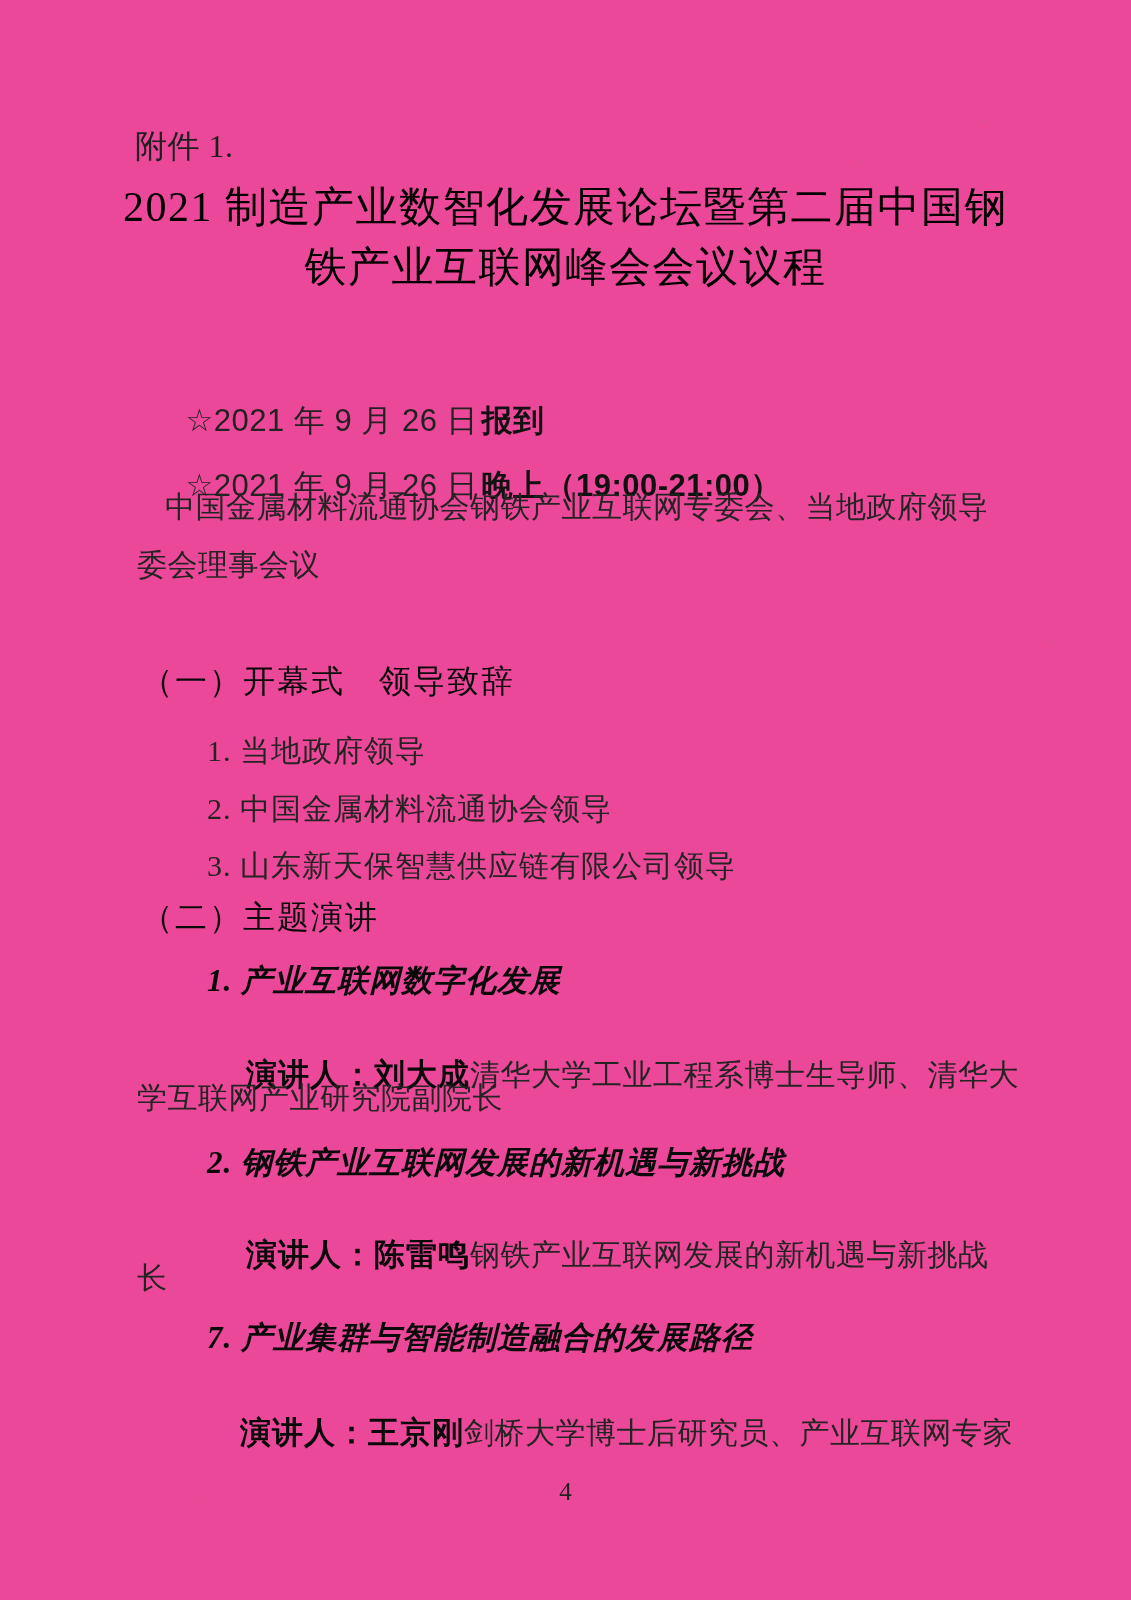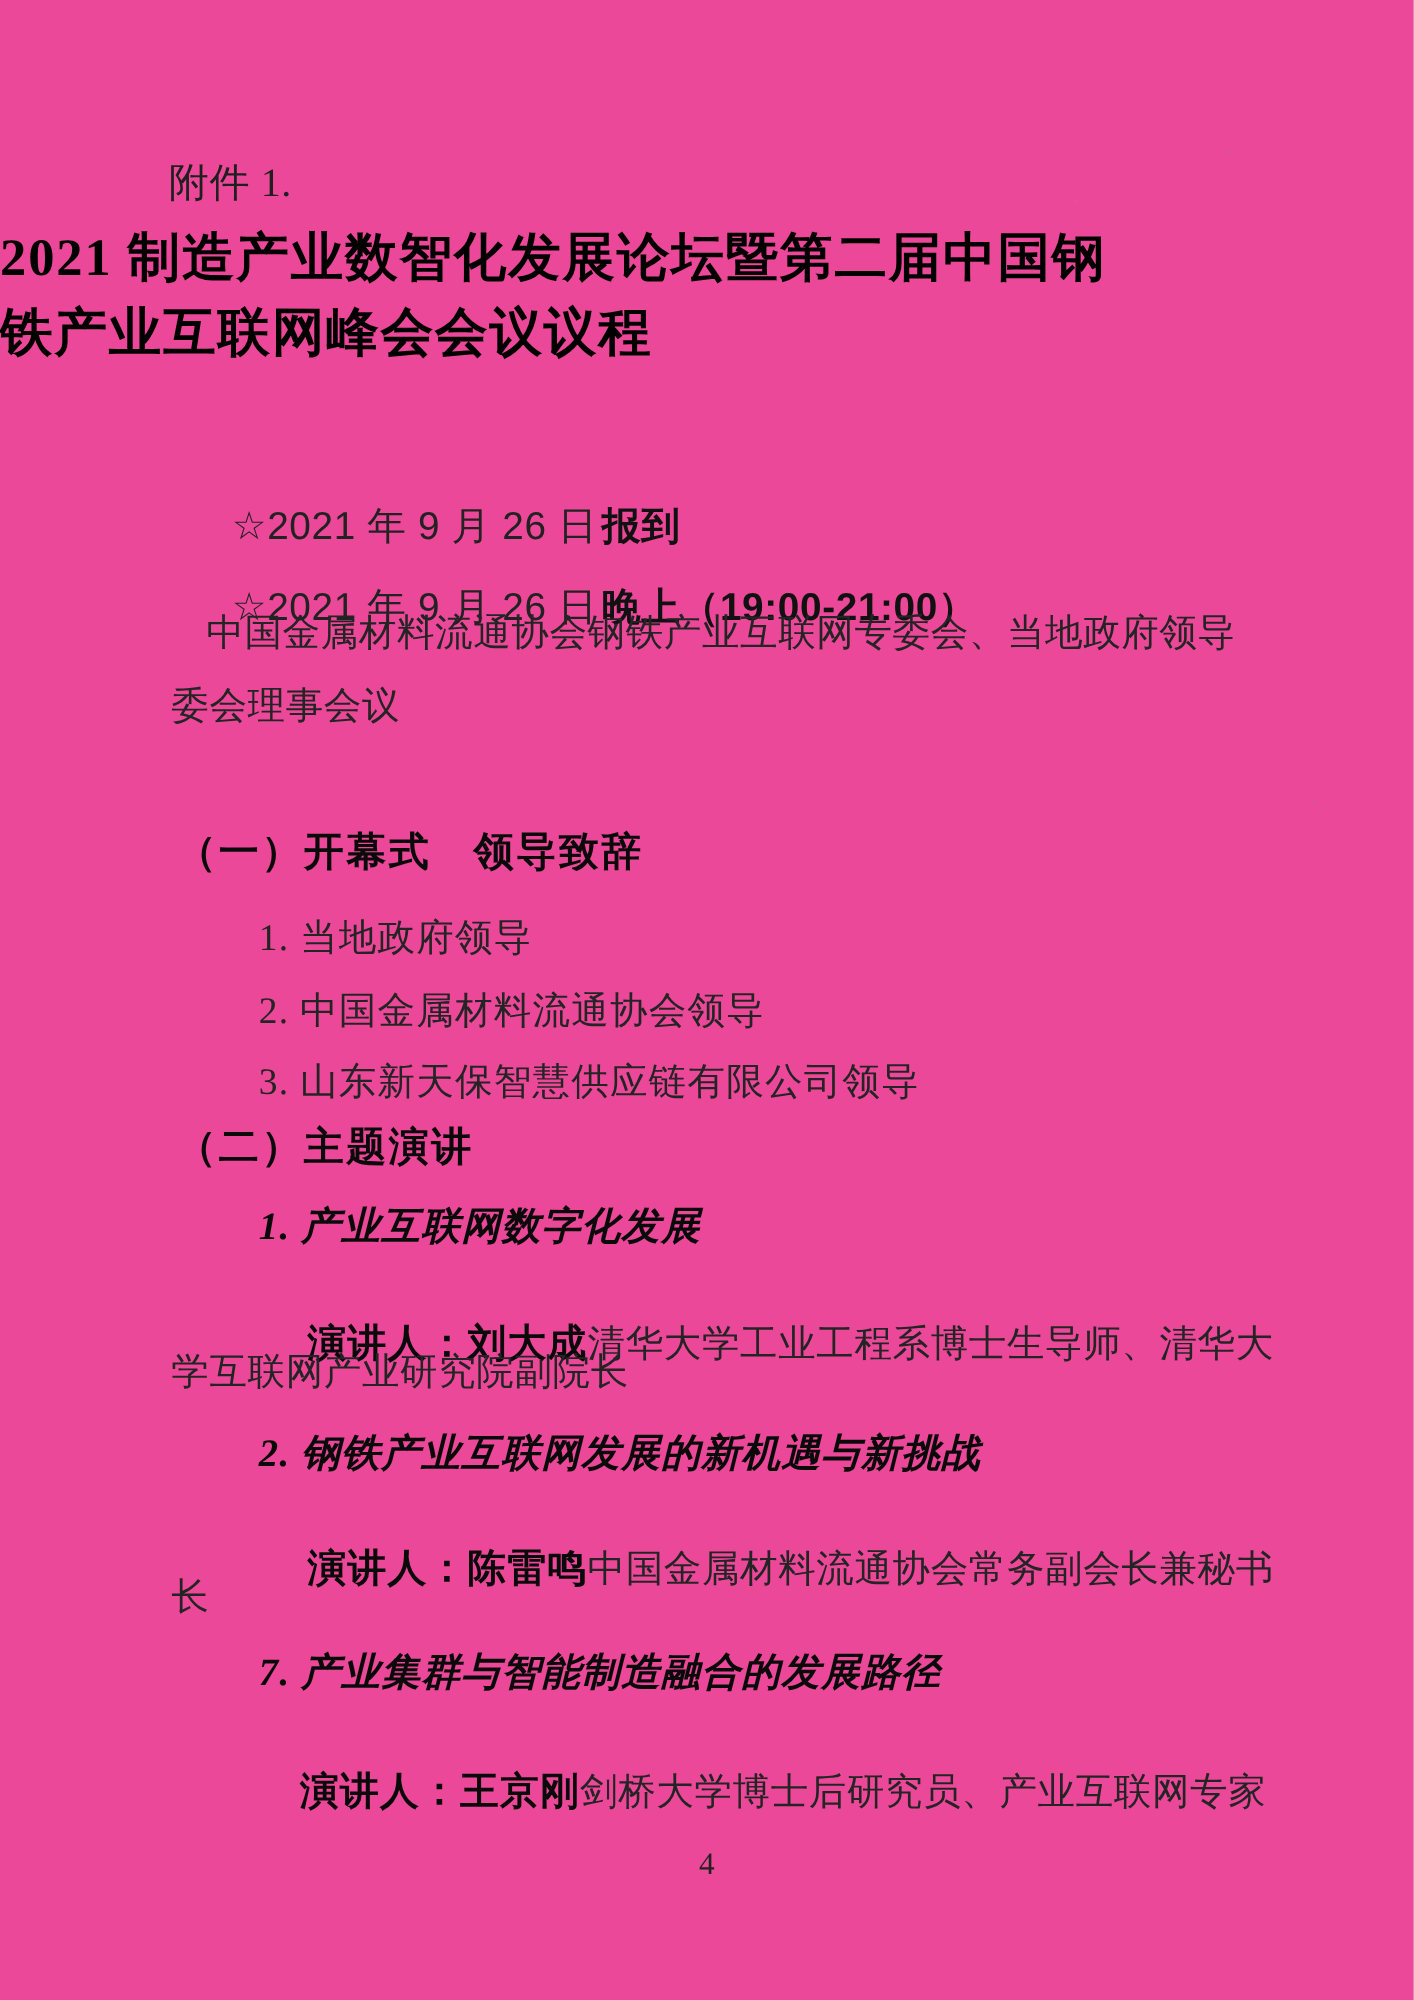--- a/index.html
+++ b/index.html
@@ -27,22 +27,23 @@
   
   .attach {
     left: 135px;
     top: 128px;
     font-size: 32px;
   }
   
   .doc-title {
     left: 0;
     width: 1131px;
+    text-align: center;
     font-size: 42px;
-    font-weight: 700;
+    font-weight: 400;
     color: #000;
     letter-spacing: 1.5px;
   }
   .doc-title.l1 { top: 183px; }
   .doc-title.l2 { top: 243px; }
   
   .date-line {
     left: 149px;
     font-family: "Liberation Sans", "DejaVu Sans", sans-serif;
     font-size: 31px;
@@ -56,21 +57,21 @@
   .date-label {
     font-weight: 700;
     color: #111;
   }
   
   .body-text { font-size: 30px; color: #242424; }
   
   .section-heading {
     left: 141px;
     font-size: 32px;
-    font-weight: 700;
+    font-weight: 400;
     color: #0a0a0a;
     letter-spacing: 2px;
   }
   
   .list-item {
     left: 207px;
     font-size: 30px;
     letter-spacing: 1px;
     color: #242424;
     text-align: right;
@@ -147,21 +148,21 @@
   <div class="line section-heading" style="top:899px">（二）主题演讲</div>
 
   <div class="line talk-title" style="top:963px">1. 产业互联网数字化发展</div>
   <div class="line speaker-line" style="top:1020px">
     <span class="speaker-name">演讲人：刘大成</span><span class="speaker-affiliation">清华大学工业工程系博士生导师、清华大</span>
   </div>
   <div class="line affiliation-cont" style="top:1080px">学互联网产业研究院副院长</div>
 
   <div class="line talk-title" style="top:1145px">2. 钢铁产业互联网发展的新机遇与新挑战</div>
   <div class="line speaker-line" style="top:1200px">
-    <span class="speaker-name">演讲人：陈雷鸣</span><span class="speaker-affiliation">中国金属材料流通协会常务副会长兼秘书</span>
+    <span class="speaker-name">演讲人：陈雷鸣</span><span class="speaker-affiliation">钢铁产业互联网发展的新机遇与新挑战</span>
   </div>
   <div class="line affiliation-cont" style="top:1260px">长</div>
 
   <div class="line talk-title" style="top:1320px">7. 产业集群与智能制造融合的发展路径</div>
   <div class="line speaker-line" style="left:207px; top:1378px">
     <span class="speaker-name">演讲人：王京刚</span><span class="speaker-affiliation">剑桥大学博士后研究员、产业互联网专家</span>
   </div>
 
   <div class="line page-number">4</div>
 

